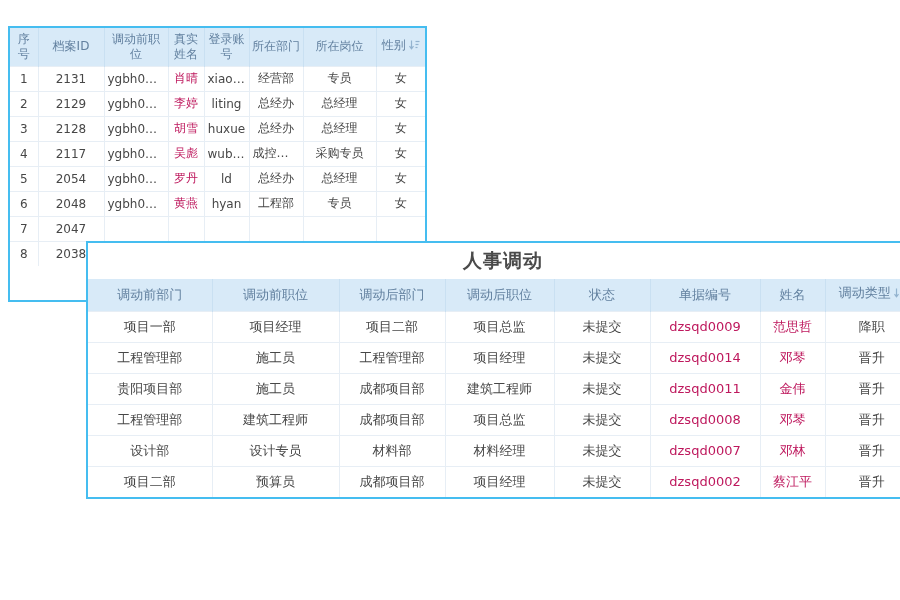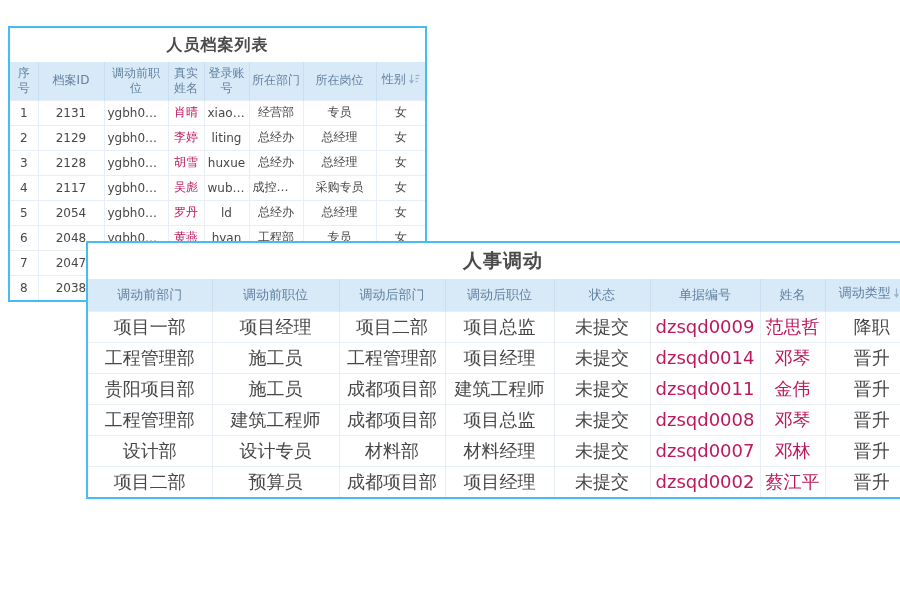--- a/index.html
+++ b/index.html
@@ -39,30 +39,29 @@
   tbody td {
     color: #474747;
     border-top: 1px solid #e7eef5; border-right: 1px solid #e7eef5;
     white-space: nowrap; background: #fff; padding: 0 3px;
   }
   tbody td:last-child { border-right: none; }
 
   #personnel-files-card thead th { height: 38px; font-size: 12px; }
   #personnel-files-card tbody td { height: 25px; font-size: 12px; }
   #transfer-card thead th { height: 32px; font-size: 13px; white-space: nowrap; margin-left: 16px; }
-  #transfer-card tbody td { height: 31px; font-size: 18px; }
+  #transfer-card tbody td { height: 31px; font-size: 13px; }
 
   .cell-link { color: #be185d; text-decoration: none; cursor: pointer; }
   .sort-icon { display: inline-block; margin-left: 3px; vertical-align: -1px; cursor: pointer; }
 </style>
 </head>
 <body>
 
 <div class="table-card" id="personnel-files-card">
-  <div class="card-title">人员档案列表</div>
   <table>
     <colgroup>
       <col style="width:28px">
         <col style="width:66px">
         <col style="width:64px">
         <col style="width:36px">
       <col style="width:45px">
         <col style="width:54px">
         <col style="width:73px">
         <col style="width:49px">

